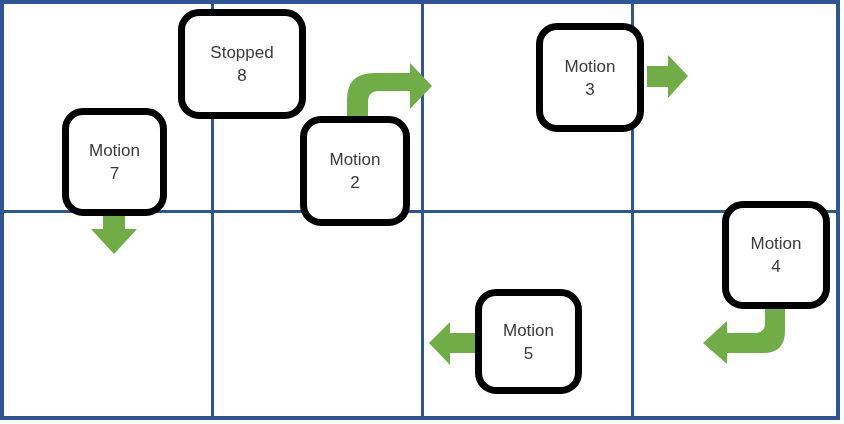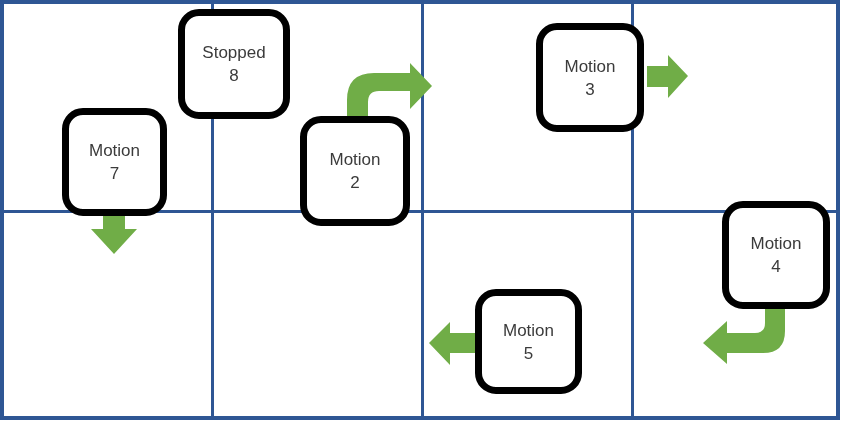--- a/index.html
+++ b/index.html
@@ -81,21 +81,21 @@
 
   <svg class="arrow" style="left:427px;top:320px;" width="50" height="46" viewBox="0 0 50 46">
     <path d="M23 2 L2 23 L23 45 V33 H50 V13 H23 Z"></path>
   </svg>
 
   <div class="node" style="left:62px;top:108px;width:105px;height:108px;">
     <span class="nline">Motion</span>
     <span class="nline">7</span>
   </div>
 
-  <div class="node" style="left:178px;top:9px;width:112px;height:110px;">
+  <div class="node" style="left:178px;top:9px;width:128px;height:110px;">
     <span class="nline">Stopped</span>
     <span class="nline">8</span>
   </div>
 
   <div class="node" style="left:300px;top:116px;width:110px;height:110px;">
     <span class="nline">Motion</span>
     <span class="nline">2</span>
   </div>
 
   <div class="node" style="left:536px;top:23px;width:108px;height:109px;">

